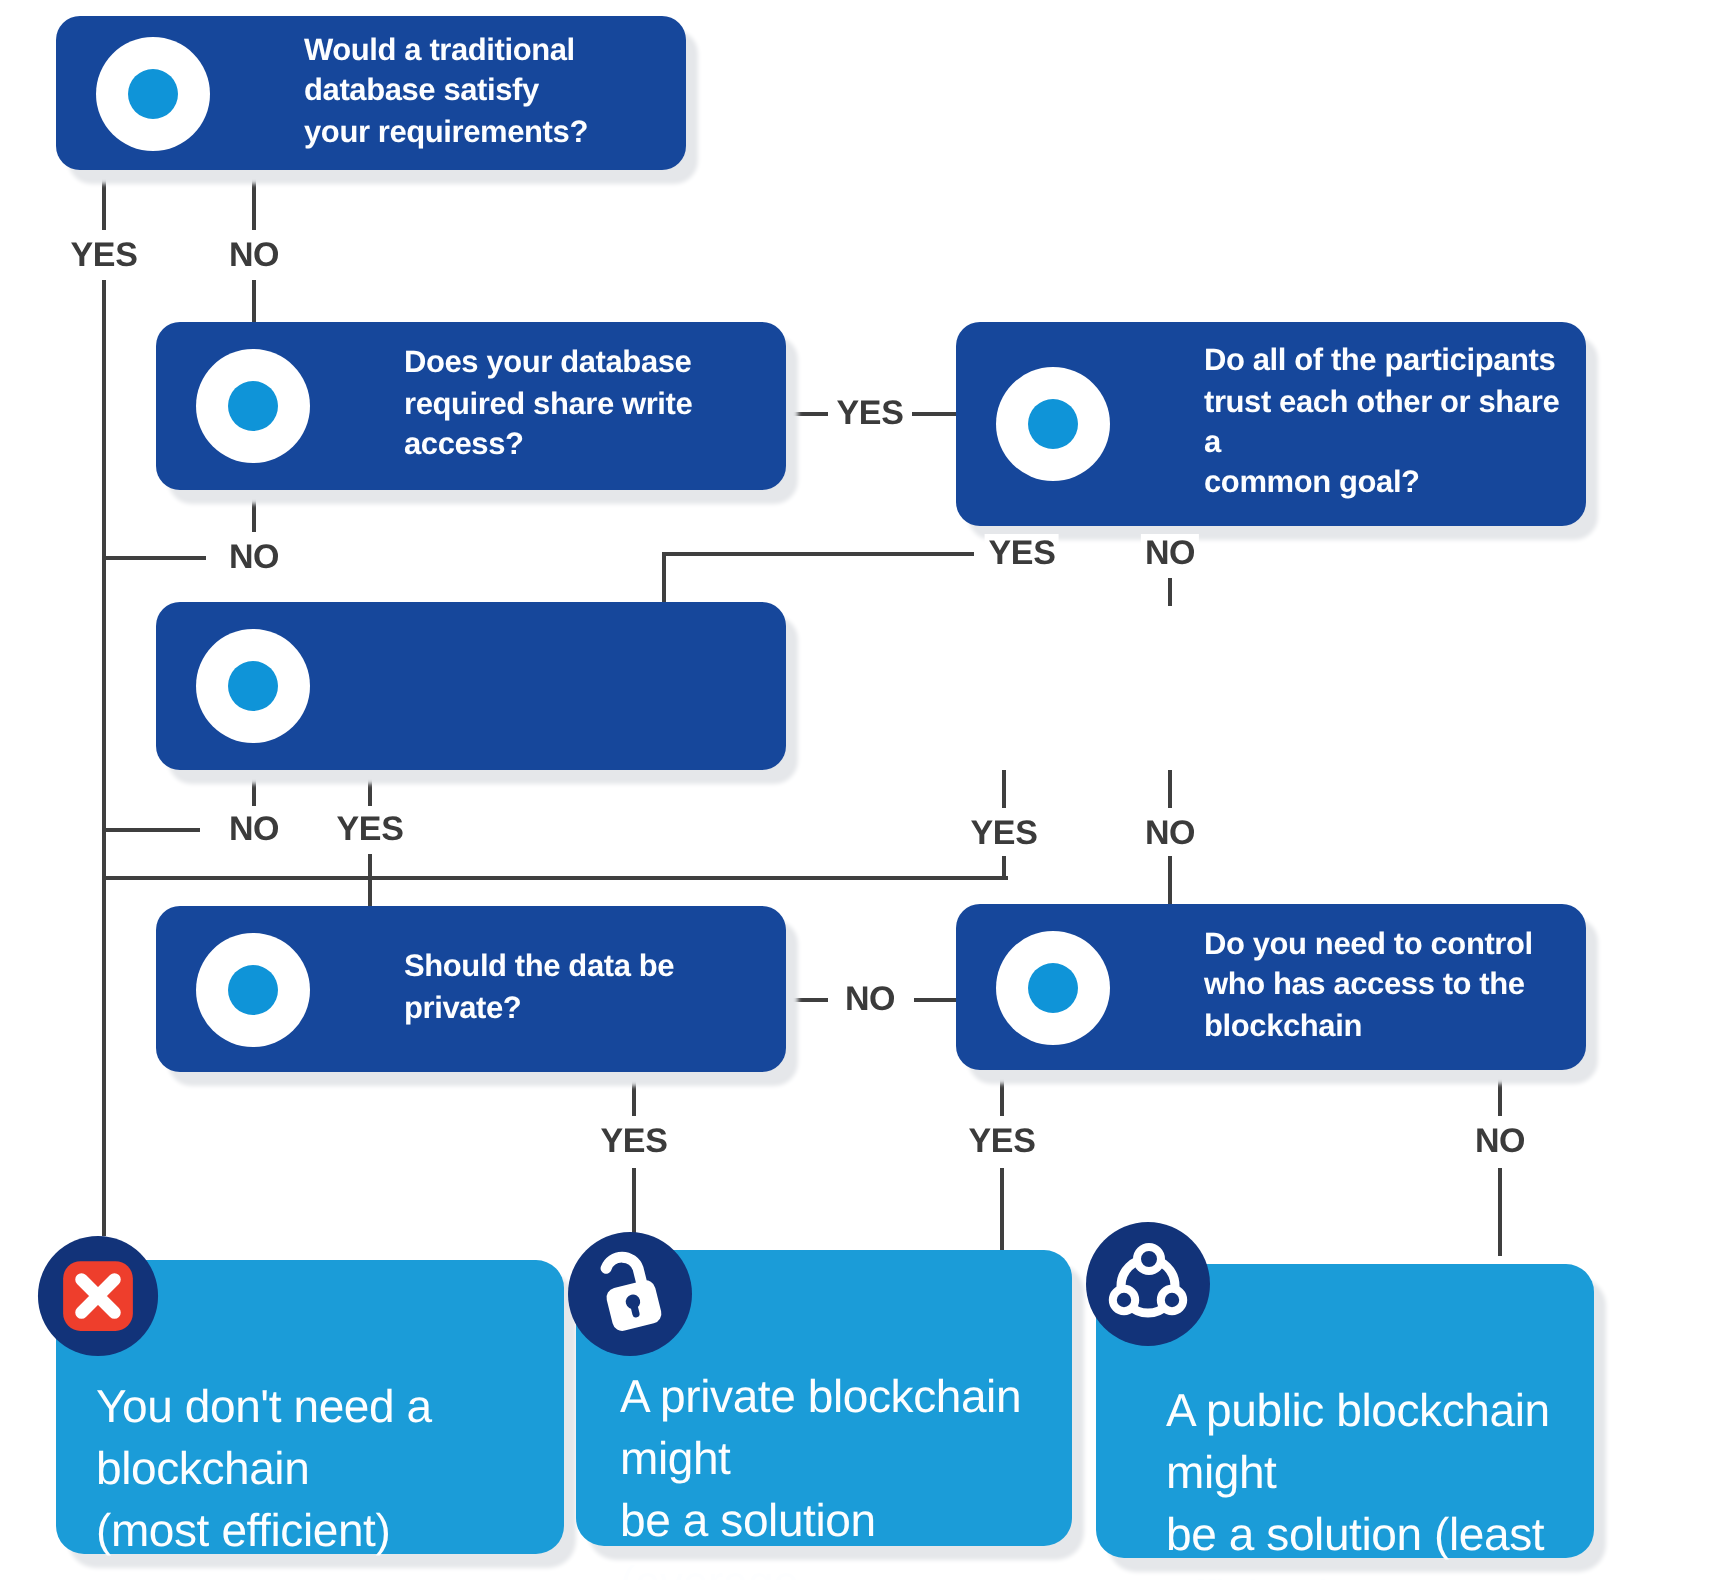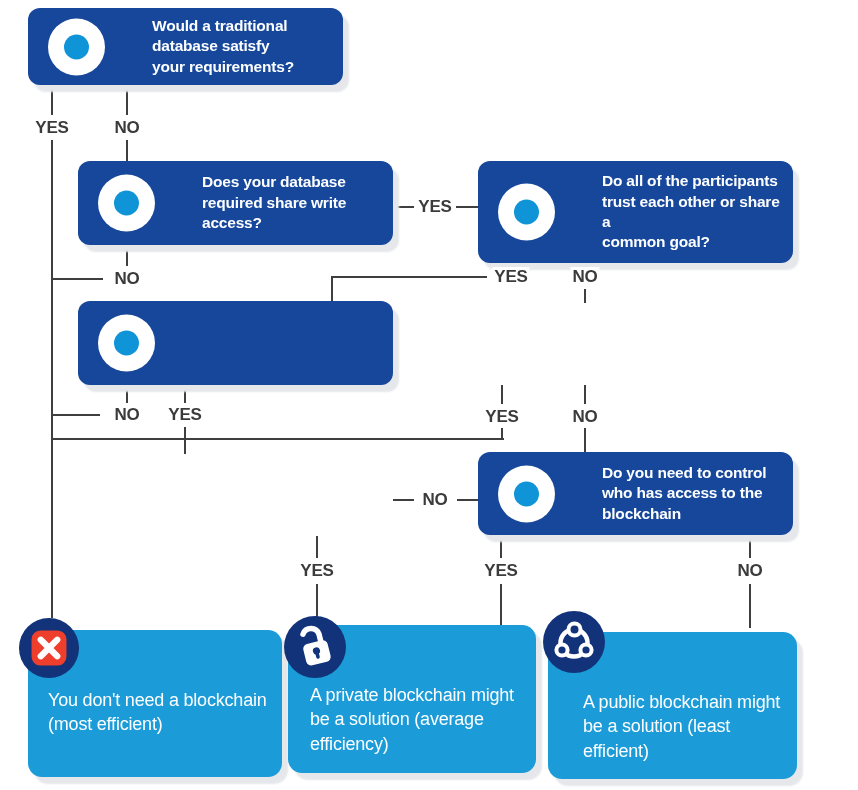--- a/index.html
+++ b/index.html
@@ -48,21 +48,21 @@
     font-size:15.5px;font-weight:bold;line-height:1.32;
     letter-spacing:-0.2px;white-space:pre-line;margin-left:29px;
   }
 
   
   .rbox{
     position:absolute;background:var(--result-blue);border-radius:14px;
     box-shadow:6px 7px 2px var(--shadow);
   }
   .rtext{
-    color:var(--text-white);font-size:18px;line-height:1.35;
+    color:var(--text-white);font-size:23px;line-height:1.35;
     letter-spacing:-0.2px;white-space:pre-line;padding-top:58px;
   }
 
   
   .badge{position:absolute;}
   .badge svg{display:block;}
 </style>
 </head>
 <body>
 
@@ -121,20 +121,25 @@
     <div class="qtext">Do all of the participants
 trust each other or share a
 common goal?</div>
   </div>
 
   <div class="qbox" style="left:78px;top:301px;width:315px;height:84px">
     <span class="qicon"></span>
   </div>
 
 
+  <div class="qbox" style="left:78px;top:453px;width:315px;height:83px">
+    <span class="qicon"></span>
+    <div class="qtext">Should the data be
+private?</div>
+  </div>
 
   <div class="qbox" style="left:478px;top:452px;width:315px;height:83px">
     <span class="qicon"></span>
     <div class="qtext">Do you need to control
 who has access to the
 blockchain</div>
   </div>
 
   <div class="rbox" style="left:28px;top:630px;width:254px;height:147px">
     <div class="rtext" style="padding-left:20px;padding-right:12px">You don't need a blockchain

